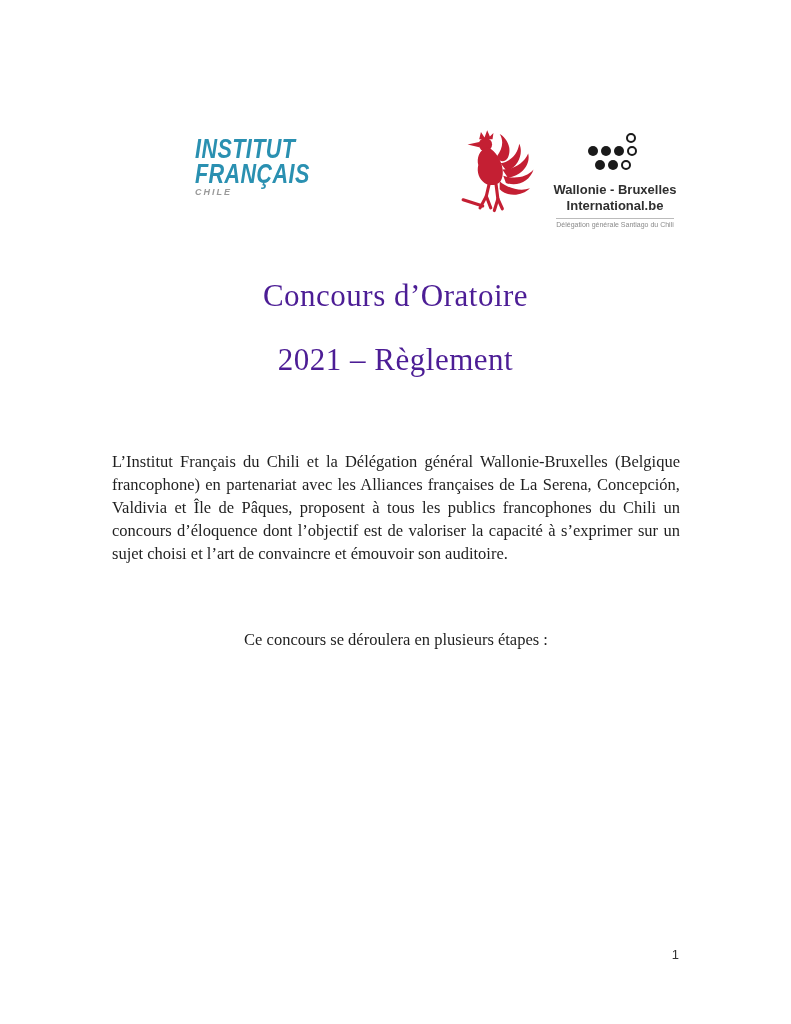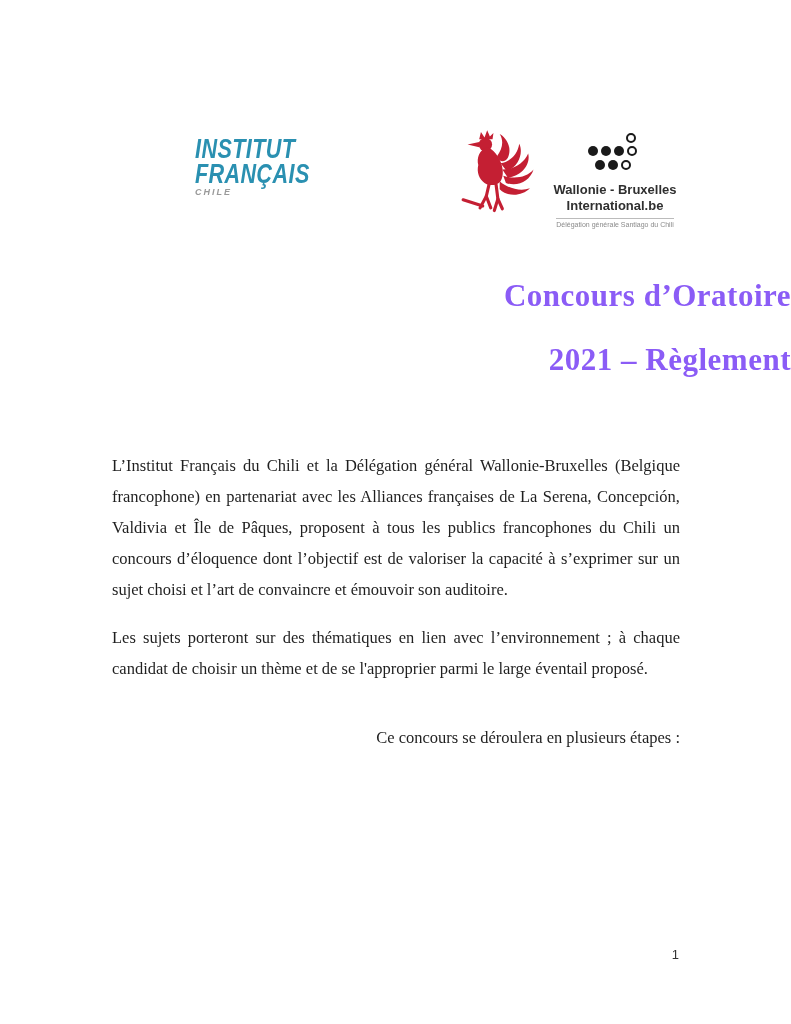--- a/index.html
+++ b/index.html
@@ -39,31 +39,31 @@
   }
   .wbi-sub{
     margin-top:3px;padding-top:2px;border-top:1px solid #bbb;
     font-family:"Liberation Sans",sans-serif;font-size:7px;color:#8a8a8a;
     white-space:nowrap;
   }
 
   
   .title-block{position:absolute;left:0;right:0;top:278px;text-align:center;}
   .title-line{
-    color:#8b5cf6;font-weight:bold;font-size:31px;letter-spacing:0.5px;text-align:right;
+    color:#4c1d95;font-weight:normal;font-size:31px;letter-spacing:0.5px;
   }
   .title-line2{margin-top:28px;}
 
   
   .content{
     position:absolute;left:112px;width:568px;top:450px;
-    font-size:16.5px;line-height:31px;text-align:justify;
+    font-size:16.5px;line-height:23px;text-align:justify;
   }
   .content p{margin:0 0 17px 0;}
-  .content p.gap-before{margin-top:38px;margin-bottom:0;text-align:right;}
+  .content p.gap-before{margin-top:63px;margin-bottom:0;text-align:center;}
   .steps{
     margin:16px 0 0 0;padding-left:43px;text-align:left;
   }
   .steps li{margin-bottom:13px;padding-left:6px;}
 
   .page-number{
     position:absolute;right:112px;bottom:62px;
     font-family:"Liberation Sans",sans-serif;font-size:13px;color:#333;
   }
 </style>
@@ -125,19 +125,18 @@
     </div>
   </div>
 
   <div class="title-block">
     <div class="title-line">Concours d’Oratoire</div>
     <div class="title-line title-line2">2021 – Règlement</div>
   </div>
 
   <div class="content">
     <p>L’Institut Français du Chili et la Délégation général Wallonie-Bruxelles (Belgique francophone) en partenariat avec les Alliances françaises de La Serena, Concepción, Valdivia et Île de Pâques, proposent à tous les publics francophones du Chili un concours d’éloquence dont l’objectif est de valoriser la capacité à s’exprimer sur un sujet choisi et l’art de convaincre et émouvoir son auditoire.</p>
-    <p>Les sujets porteront sur des thématiques en lien avec l’environnement ; à chaque candidat de choisir un thème et de se l'approprier parmi le large éventail proposé.</p>
     <p class="gap-before">Ce concours se déroulera en plusieurs étapes :</p>
   </div>
 
   <div class="page-number">1</div>
 
 </div>
 
 </body></html>

